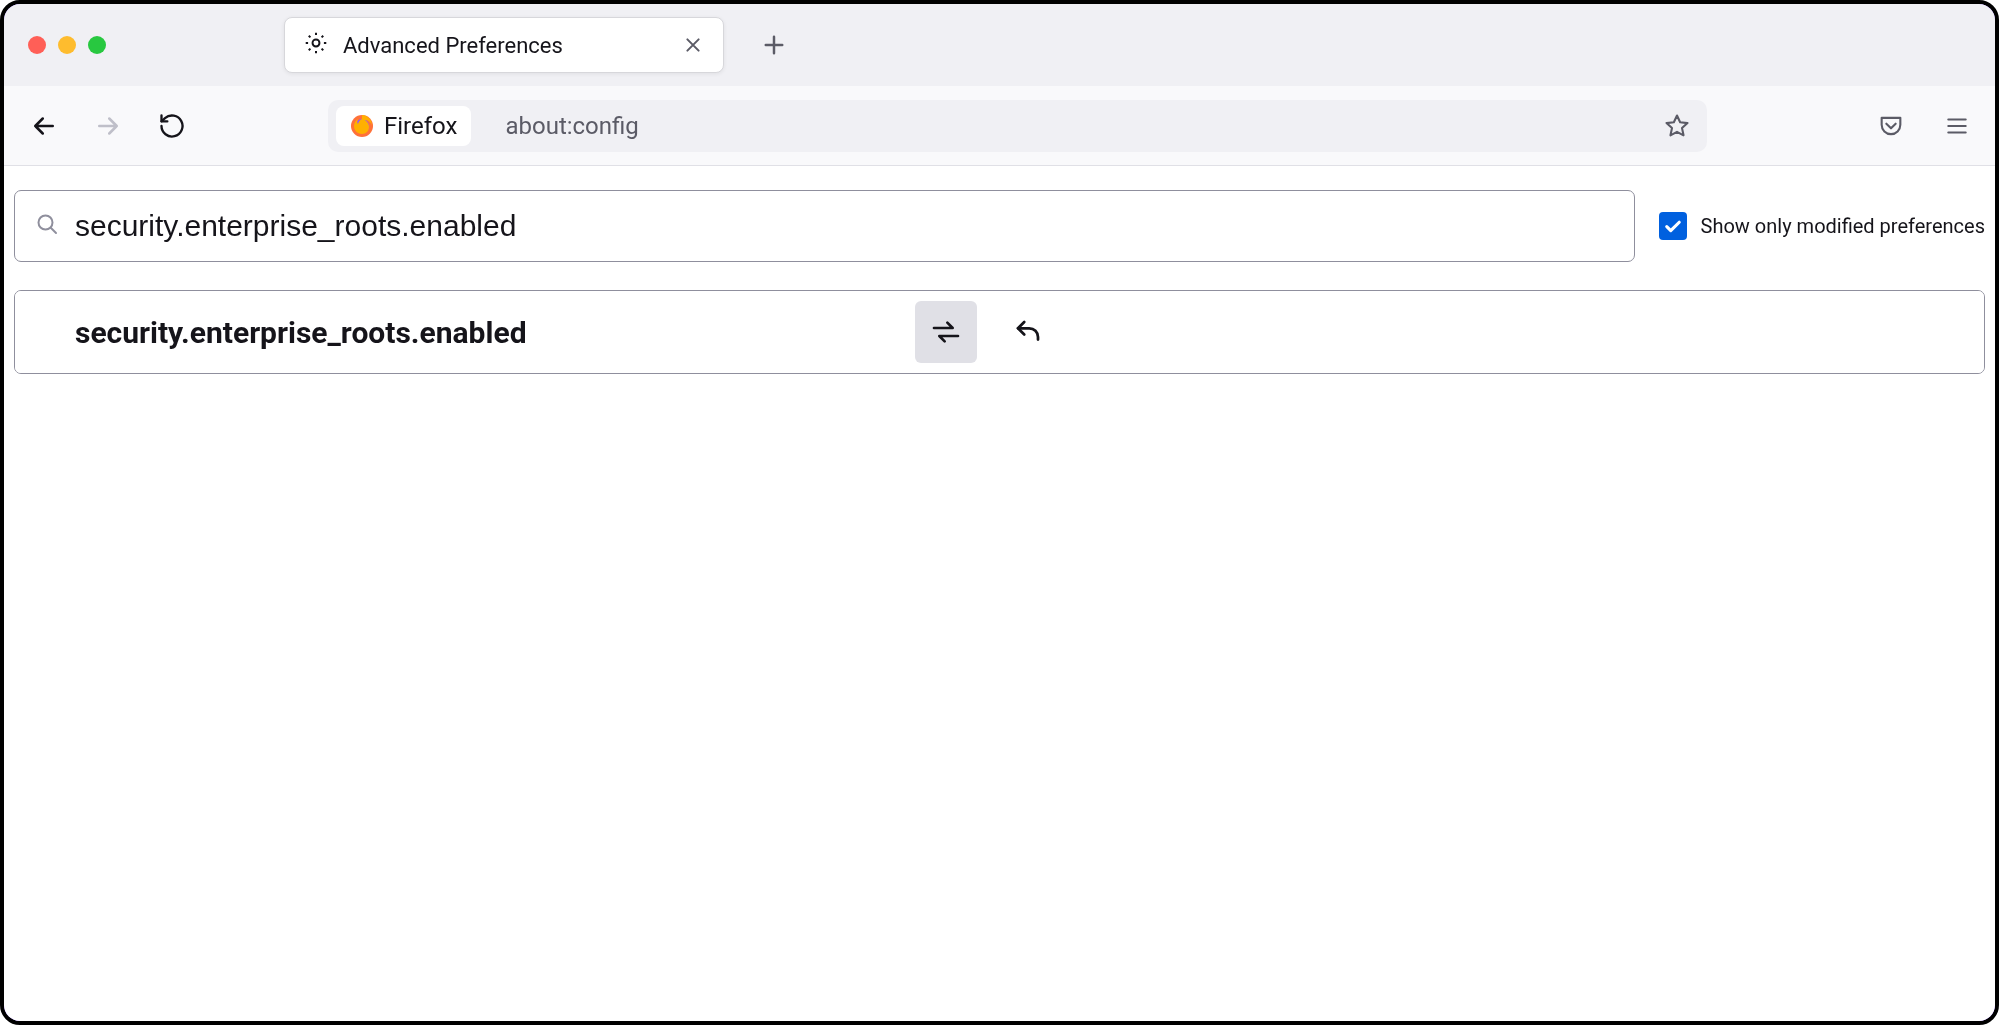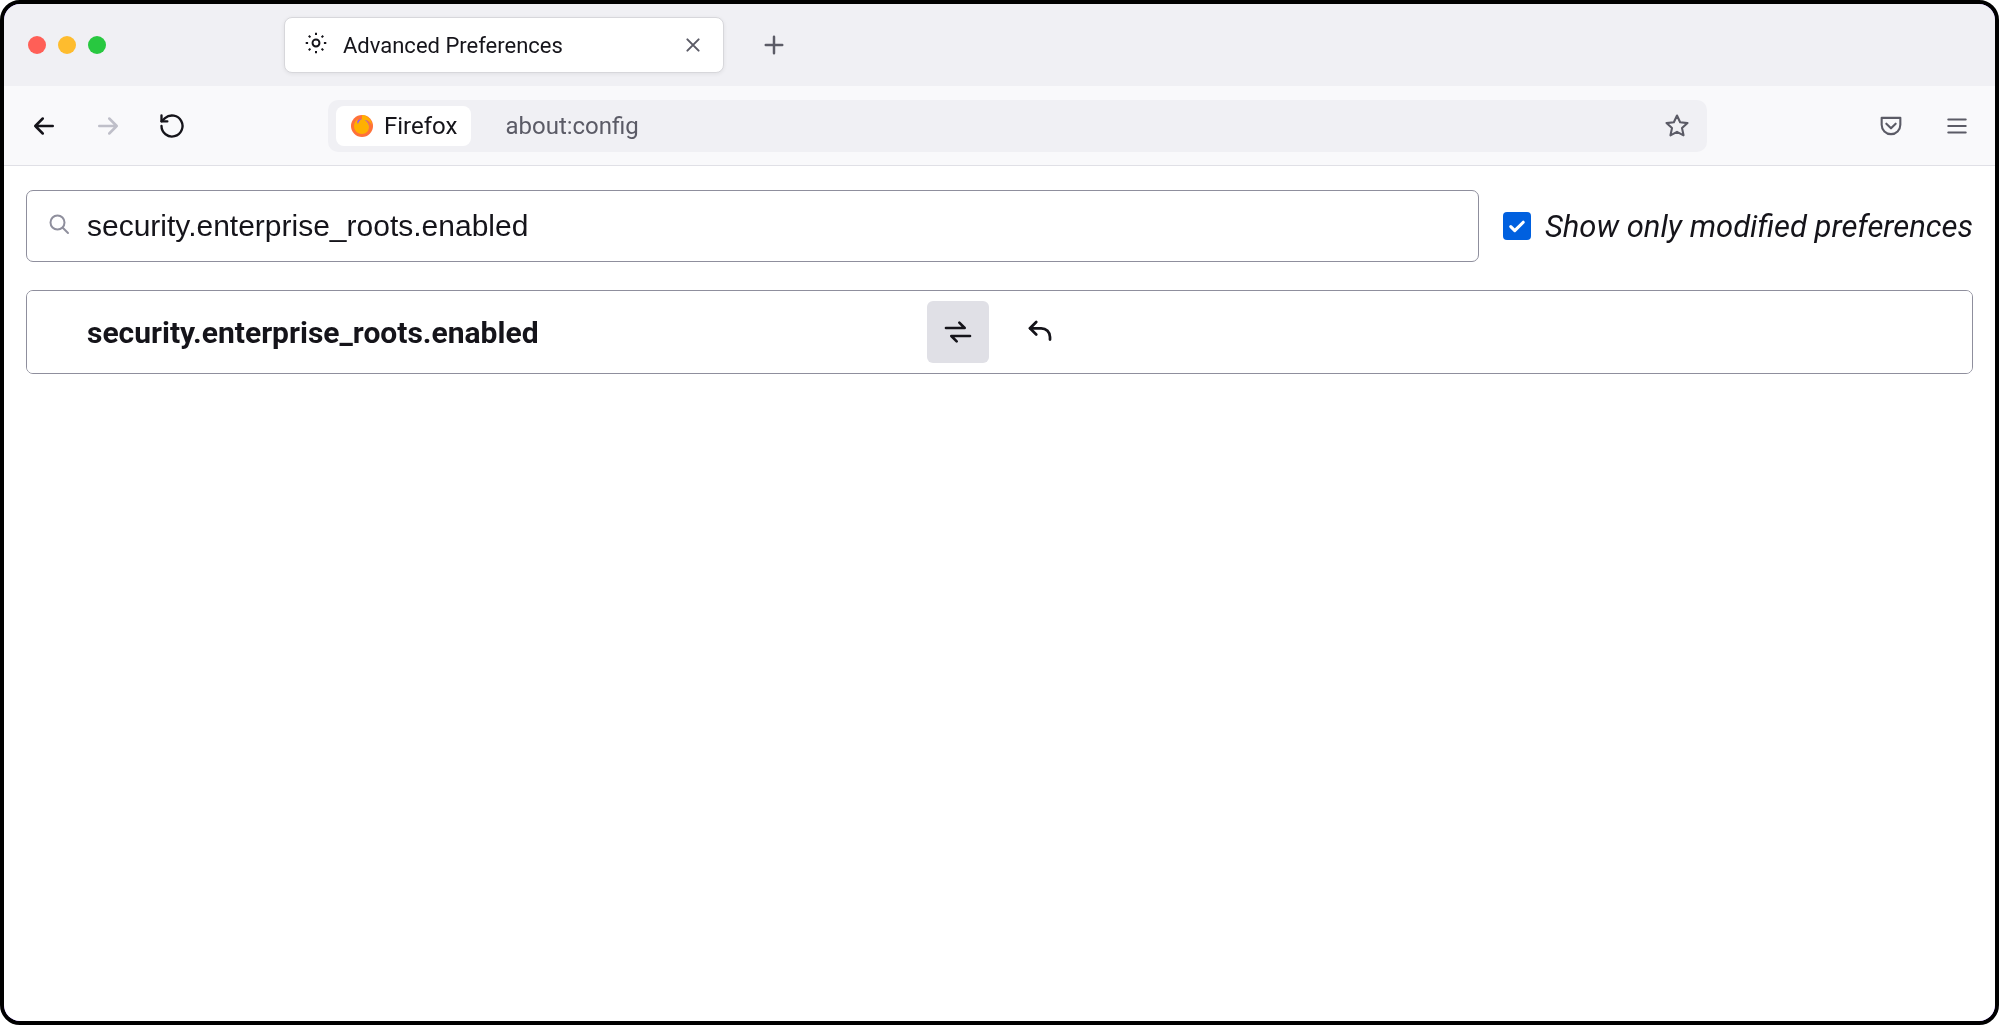--- a/index.html
+++ b/index.html
@@ -152,21 +152,21 @@
       height: 32px;
       display: flex;
       align-items: center;
       justify-content: center;
       color: #5b5b66;
       cursor: pointer;
     }
     
     .content {
       flex: 1;
-      padding: 24px 22px;
+      padding: 24px 10px;
       background: #fff;
     }
     .search-row {
       display: flex;
       align-items: center;
       gap: 24px;
       margin-bottom: 28px;
     }
     .search-box {
       flex: 1;
@@ -198,24 +198,23 @@
       width: 28px;
       height: 28px;
       background: #0060df;
       border-radius: 4px;
       display: flex;
       align-items: center;
       justify-content: center;
       flex-shrink: 0;
     }
     .filter-label {
-      font-size: 31px;
+      font-size: 20px;
       color: #15141a;
       white-space: nowrap;
-      font-style: italic;
     }
     .prefs-table {
       border: 1.5px solid #8f8f9d;
       border-radius: 7px;
       overflow: hidden;
     }
     .pref-row {
       display: flex;
       align-items: center;
       height: 82px;

